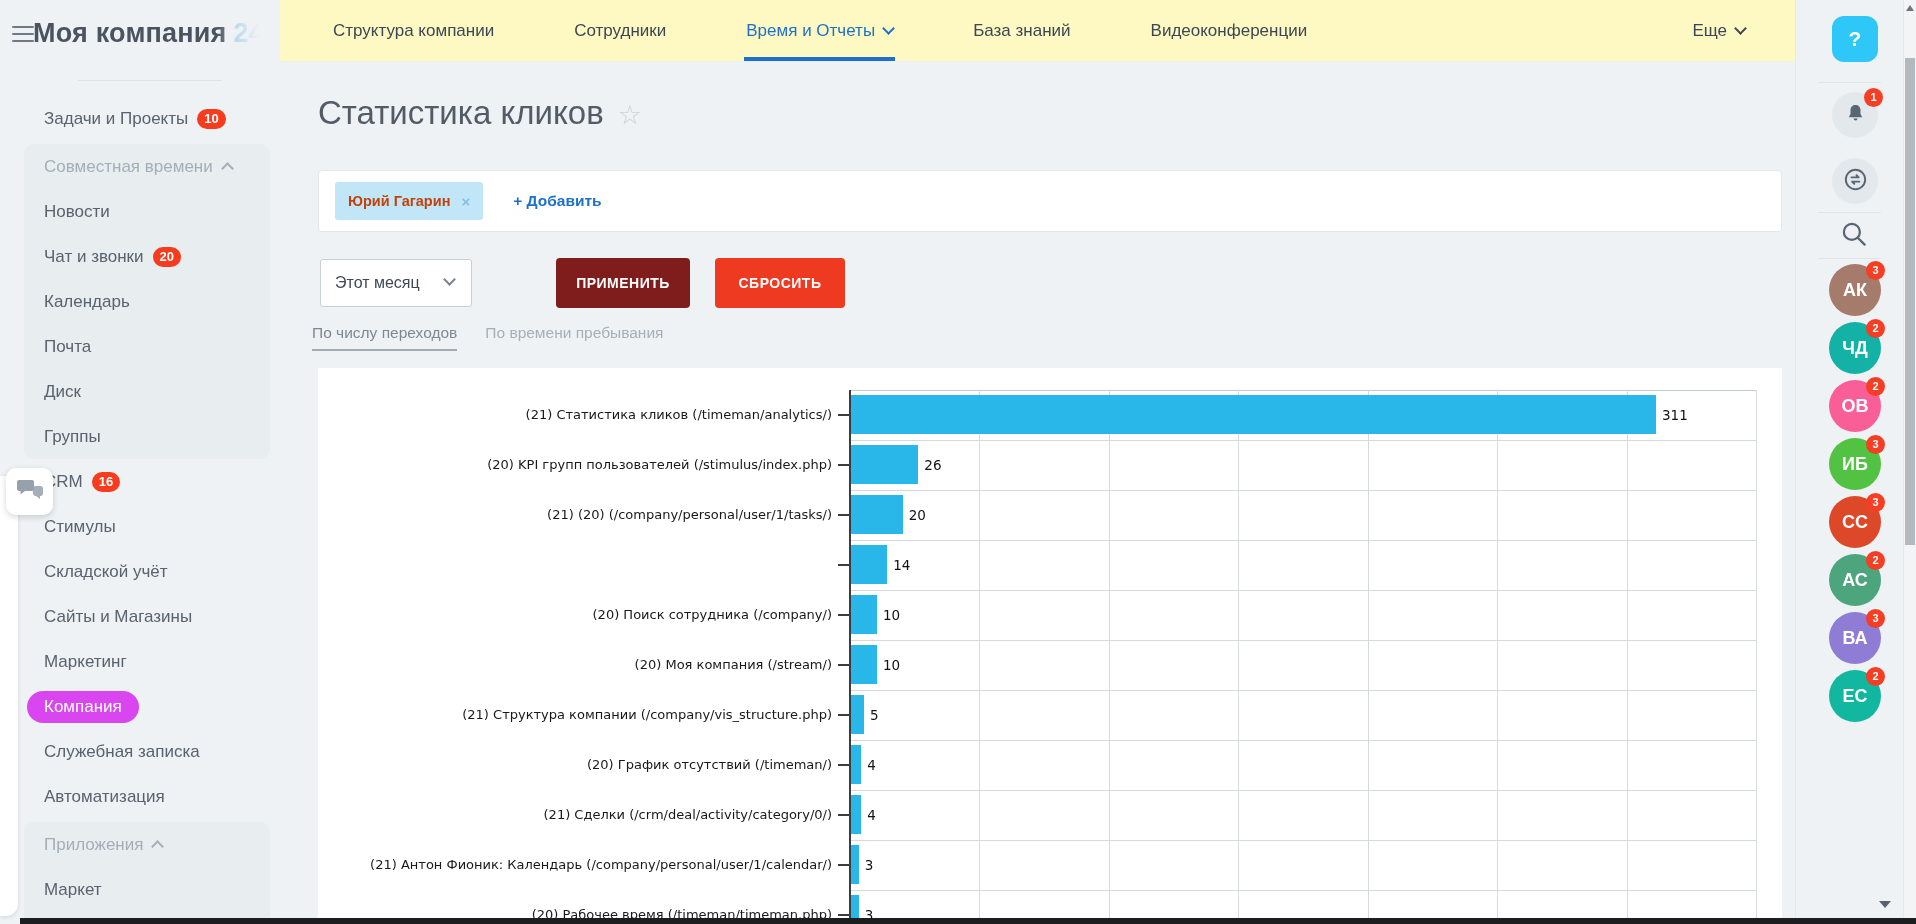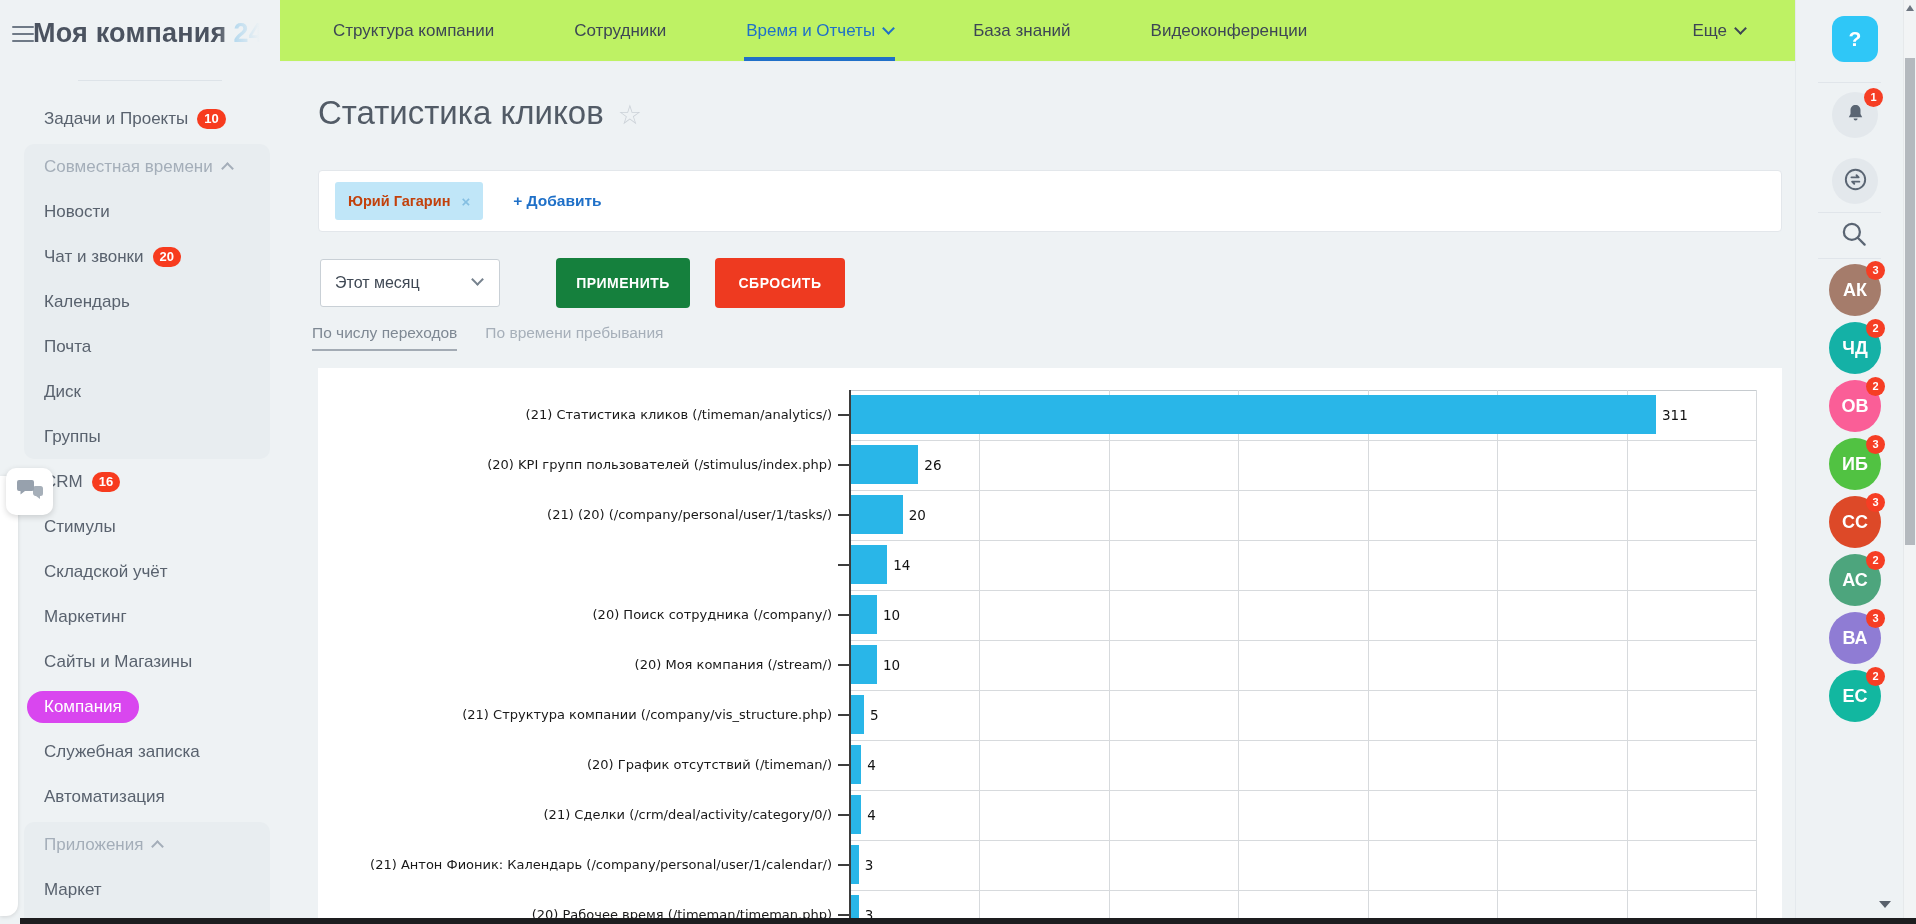--- a/index.html
+++ b/index.html
@@ -25,42 +25,42 @@
   .side-pill{display:inline-block;margin-left:-17px;background:#d946ef;color:#fff;padding:6px 17px;border-radius:17px;font-size:17px;}
   .chev{display:inline-block;width:7px;height:7px;border-right:2px solid currentColor;border-bottom:2px solid currentColor;}
   .chev.up{transform:rotate(-135deg);margin-left:10px;margin-top:4px;color:#a4aeb9;}
   .chev.down{transform:rotate(45deg);margin-left:9px;margin-top:-4px;}
 
   
   .left-strip{position:absolute;left:0;top:476px;width:18px;height:440px;background:#fff;border-radius:0 12px 12px 0;box-shadow:0 1px 4px rgba(0,0,0,.12);z-index:20;}
   .chat-fab{position:absolute;left:6px;top:468px;width:47px;height:47px;background:#fff;border-radius:10px;box-shadow:0 2px 6px rgba(0,0,0,.16);z-index:21;display:flex;align-items:center;justify-content:center;cursor:pointer;}
 
   
-  .topnav{position:absolute;left:280px;top:0;width:1515px;height:62px;background:#bef264;border-bottom:1px solid #eceff1;display:flex;align-items:stretch;padding-left:53px;box-sizing:border-box;}
+  .topnav{position:absolute;left:280px;top:0;width:1515px;height:62px;background:#fef9c3;border-bottom:1px solid #eceff1;display:flex;align-items:stretch;padding-left:53px;box-sizing:border-box;}
   .nav-item{position:relative;display:flex;align-items:center;font-size:17px;color:#3d4654;cursor:pointer;margin-right:80px;white-space:nowrap;}
   .nav-item.active{color:#1f70c8;}
   .nav-item.active::after{content:"";position:absolute;left:-2px;right:-2px;bottom:0;height:4px;background:#1f70c8;}
   .nav-more{margin-left:auto;margin-right:50px;}
 
   
   .page-title-row{position:absolute;left:318px;top:94px;display:flex;align-items:center;z-index:5;}
   .page-title{font-size:33px;font-weight:300;color:#525b66;}
   .star{font-size:27px;color:#ccd2d8;margin-left:14px;margin-top:4px;cursor:pointer;}
 
   .filterbox{position:absolute;left:318px;top:170px;width:1464px;height:62px;background:#fff;border:1px solid #e3e7eb;border-radius:4px;box-sizing:border-box;display:flex;align-items:center;padding-left:16px;}
   .filter-tag{display:flex;align-items:center;background:#c0e6f8;border-radius:3px;height:38px;padding:0 13px;cursor:pointer;}
   .filter-tag-label{font-size:14.5px;font-weight:bold;color:#c2410c;}
   .filter-tag-x{margin-left:11px;font-size:15px;font-weight:bold;color:#85bfe2;cursor:pointer;}
   .filter-add{margin-left:30px;font-size:15.5px;font-weight:bold;color:#1f70c8;cursor:pointer;}
 
-  .select{position:absolute;left:320px;top:259px;width:180px;height:48px;background:#fff;border:1px solid #c9d0d6;border-radius:3px;box-sizing:border-box;display:flex;align-items:center;padding-left:14px;cursor:pointer;}
+  .select{position:absolute;left:320px;top:259px;width:152px;height:48px;background:#fff;border:1px solid #c9d0d6;border-radius:3px;box-sizing:border-box;display:flex;align-items:center;padding-left:14px;cursor:pointer;}
   .select-value{font-size:16px;color:#3f4854;}
   .select .chev{position:absolute;right:17px;top:19px;color:#76828e;}
   .btn{position:absolute;top:258px;height:50px;border:none;border-radius:4px;color:#fff;font-family:inherit;font-size:14px;font-weight:bold;letter-spacing:.5px;cursor:pointer;}
-  .btn-apply{left:556px;width:134px;background:#15803d;}
+  .btn-apply{left:556px;width:134px;background:#7f1d1d;}
   .btn-reset{left:715px;width:130px;background:#ee3a20;}
 
   .tabs{position:absolute;left:312px;top:324px;display:flex;gap:28px;}
   .tab{font-size:15.5px;color:#a6afb9;cursor:pointer;padding-bottom:7px;}
   .tab.active{color:#7e8893;border-bottom:2px solid #a3abb4;}
 
   
   .chart{position:absolute;left:318px;top:368px;width:1464px;height:556px;background:#fff;overflow:hidden;font-family:"DejaVu Sans",sans-serif;}
   .chart-label{position:absolute;left:0;width:514px;height:50px;line-height:50px;text-align:right;font-size:13px;color:#191919;white-space:nowrap;}
   .chart-tick{position:absolute;left:520px;width:13px;height:2px;background:#3d3d3d;}
@@ -139,24 +139,24 @@
           <span>CRM</span>
           <span class="badge">16</span>
         </div>
         <div class="side-item">
           <span>Стимулы</span>
         </div>
         <div class="side-item">
           <span>Складской учёт</span>
         </div>
         <div class="side-item">
+          <span>Сайты и Магазины</span>
+        </div>
+        <div class="side-item">
           <span>Маркетинг</span>
-        </div>
-        <div class="side-item">
-          <span>Сайты и Магазины</span>
         </div>
         <div class="side-item">
           <span class="side-pill">Компания</span>
         </div>
         <div class="side-item">
           <span>Служебная записка</span>
         </div>
         <div class="side-item">
           <span>Автоматизация</span>
         </div>

